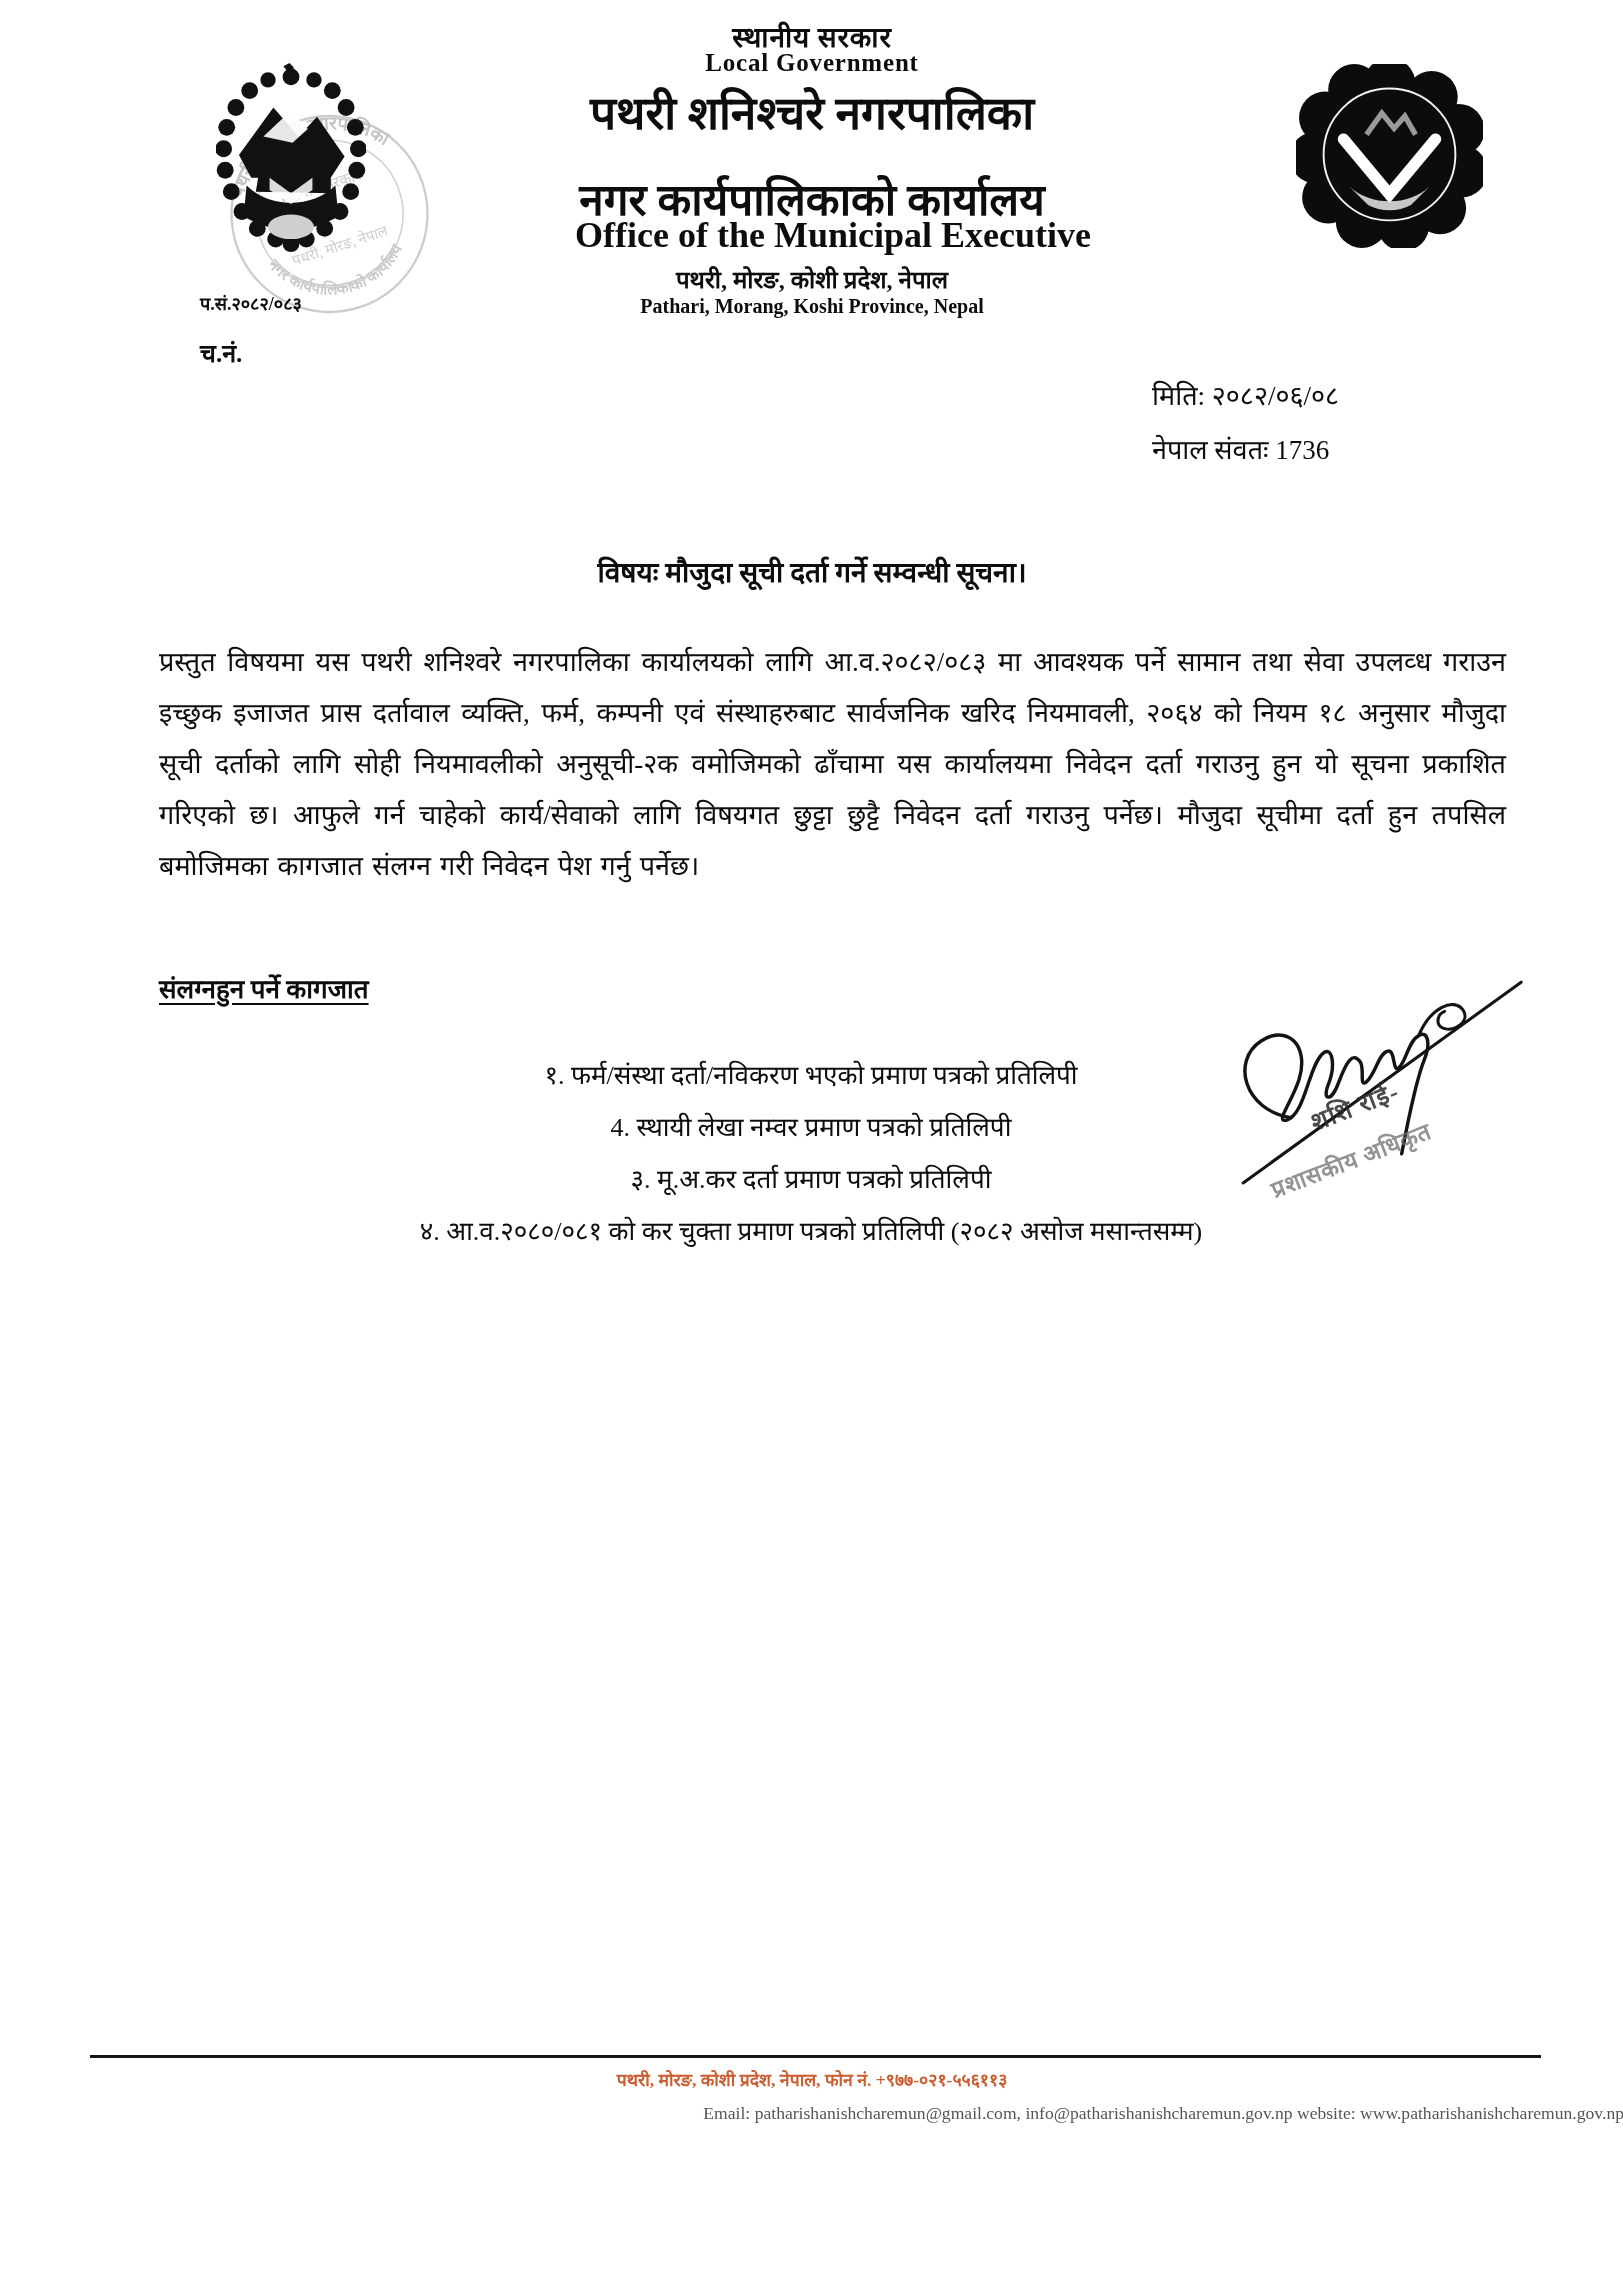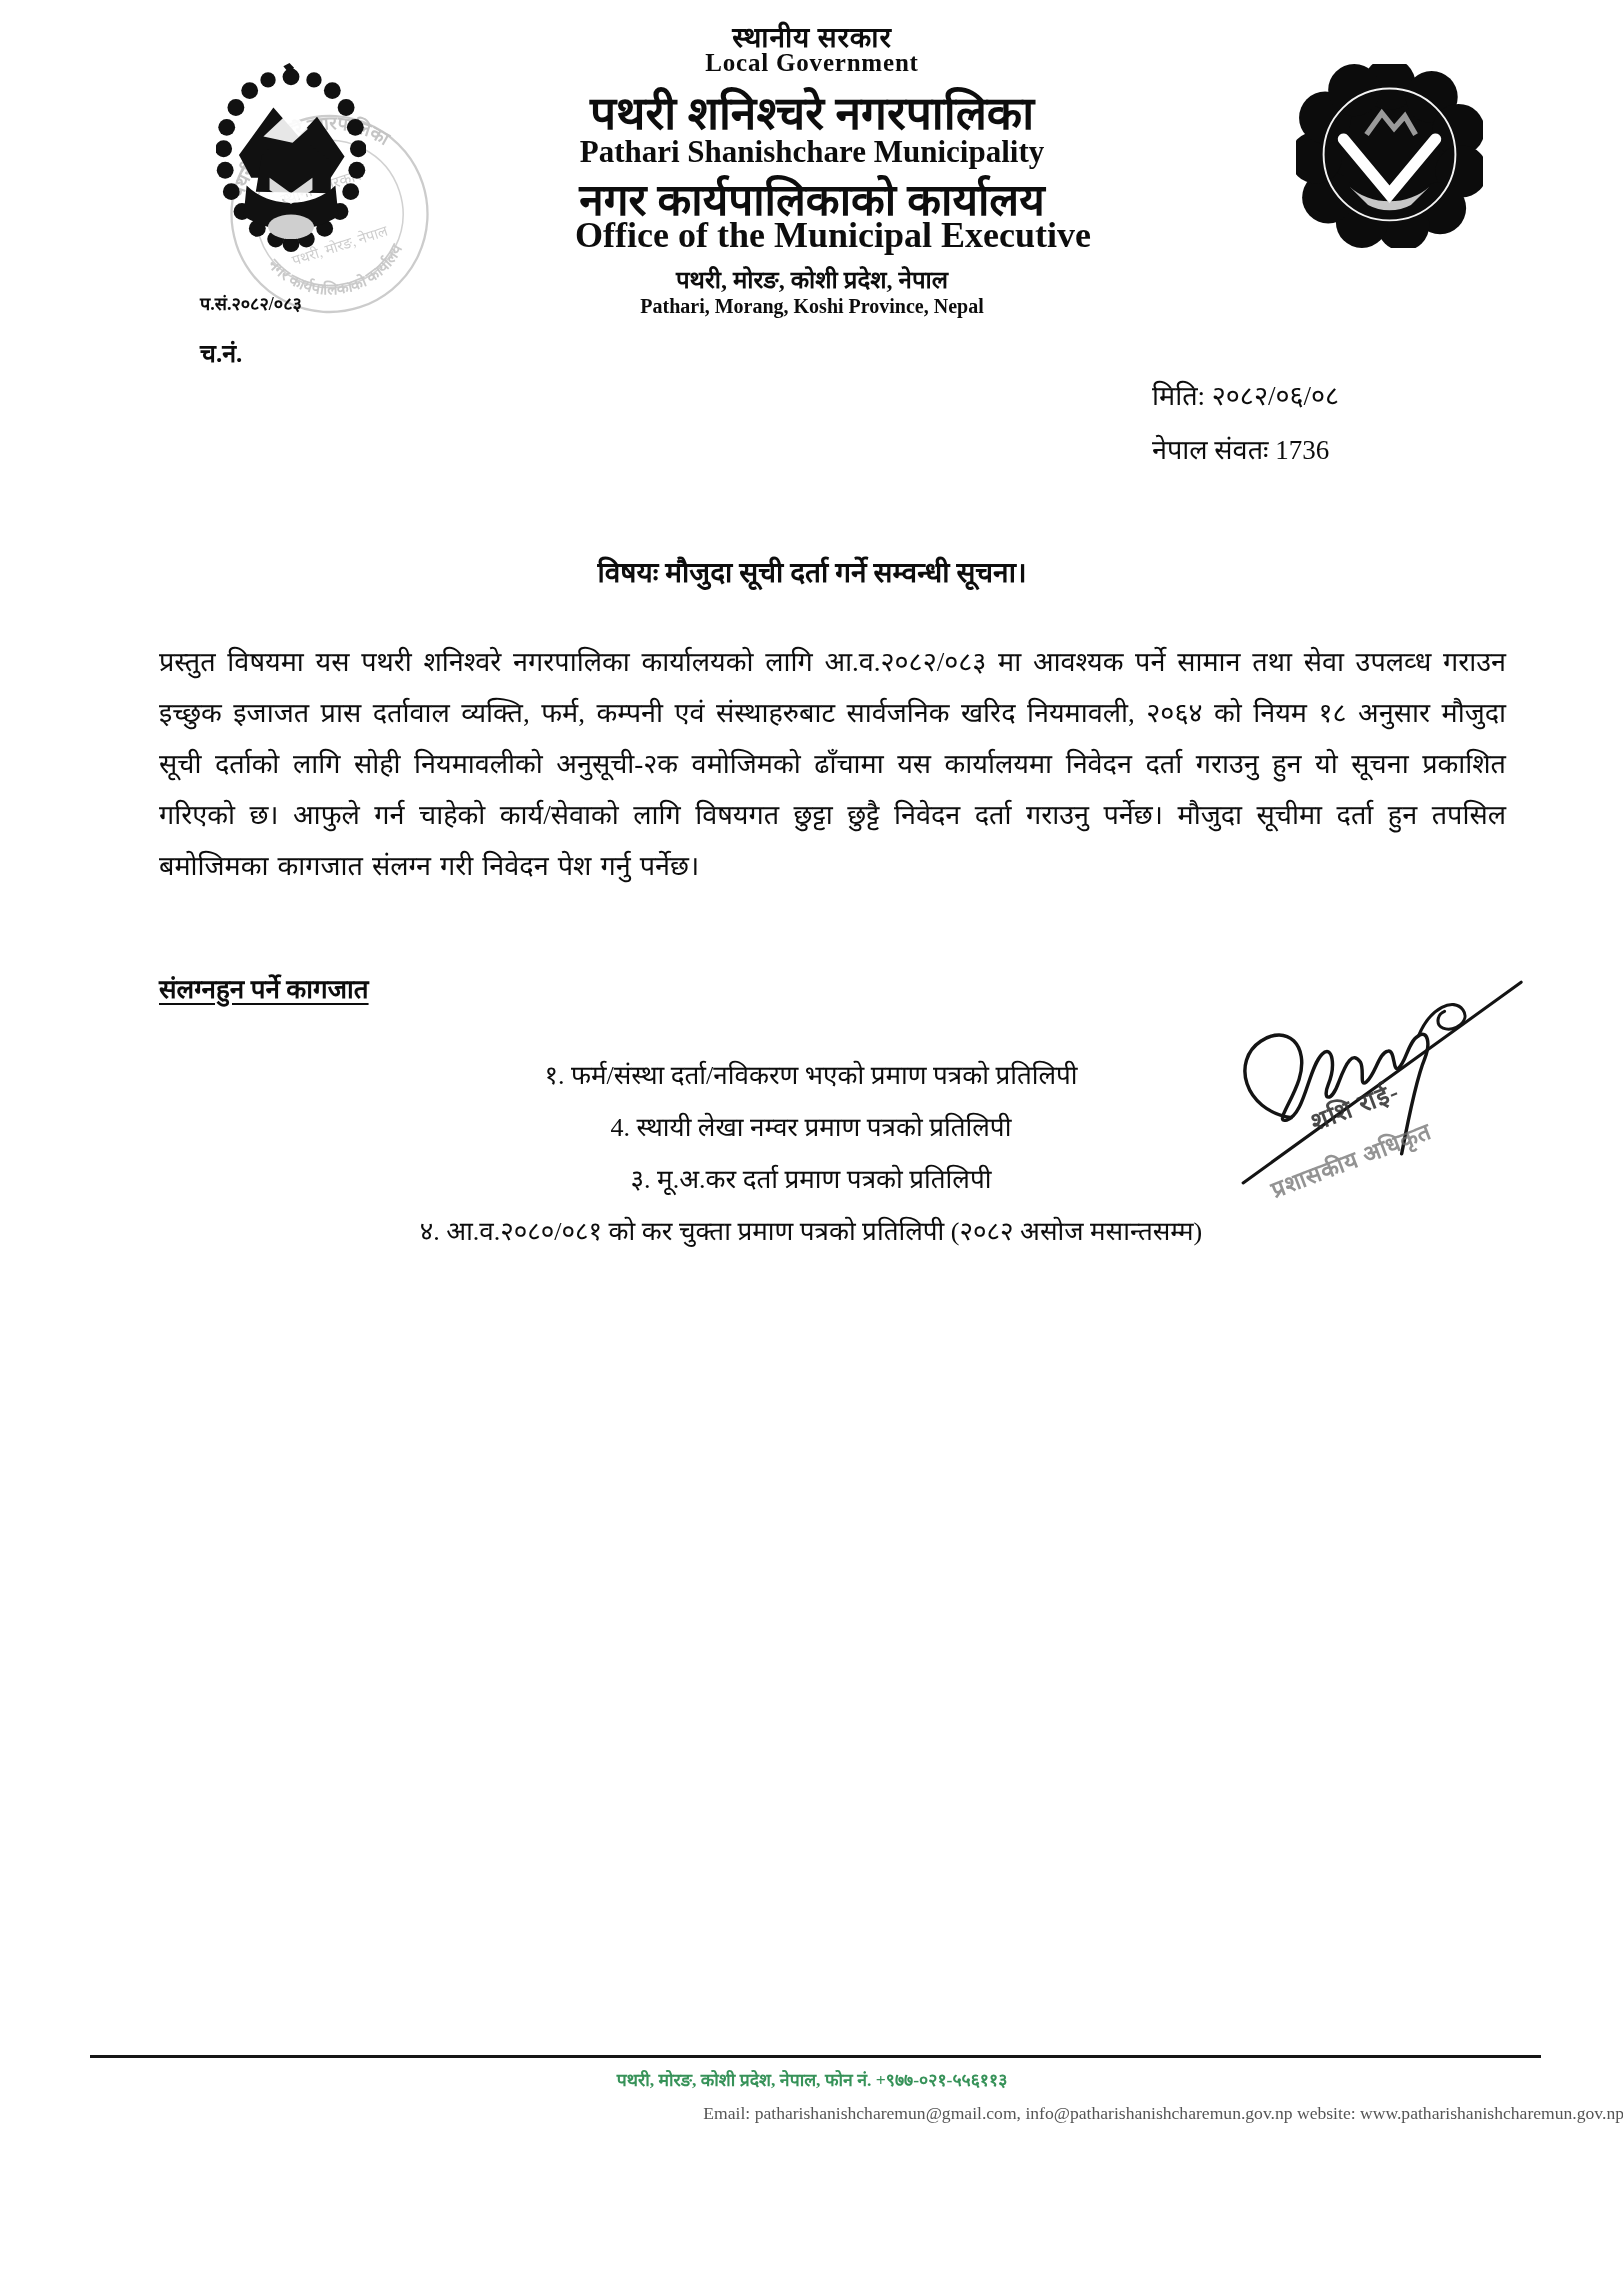--- a/index.html
+++ b/index.html
@@ -51,21 +51,21 @@
   }
   .sig-title{
     left:1266px;top:1175px;font-size:23px;font-weight:bold;
     transform:rotate(-21deg);transform-origin:left top;
     color:#6f6f6f;opacity:.75;letter-spacing:0.8px;white-space:nowrap;
   }
   
   .hstamp{left:207px;top:99px;opacity:.45;transform:rotate(-18deg);}
   
   .footer-rule{left:90px;top:2055px;width:1451px;height:3.1px;background:#161616;}
-  .footer-np{left:0;right:0;top:2067px;text-align:center;font-size:17.6px;font-weight:bold;color:#15803d;opacity:.85;}
+  .footer-np{left:0;right:0;top:2067px;text-align:center;font-size:17.6px;font-weight:bold;color:#c2410c;opacity:.85;}
   .footer-en{left:0;right:0;top:2103px;text-align:right;font-size:17.6px;color:#2a2a2a;opacity:.8;}
 </style>
 </head>
 <body>
 
 <div id="page">
 
   <svg class="abs hstamp" width="245" height="230" viewBox="0 0 320 300">
     <defs>
       <path id="arcTop" d="M 40,160 A 120,120 0 0 1 280,160" fill="none"></path>
@@ -141,21 +141,20 @@
     <circle cx="122" cy="118" r="86" fill="none" stroke="#f4f4f4" stroke-width="2.5"></circle>
 
     <path d="M62,98 L122,170 L182,98" fill="none" stroke="#ffffff" stroke-width="15" stroke-linecap="round"></path>
     <path d="M92,92 L112,64 L128,84 L142,68 L156,92" fill="none" stroke="#9a9a9a" stroke-width="7"></path>
     <path d="M70,160 A70,58 0 0 0 174,160 L150,184 A50,40 0 0 1 94,184 Z" fill="#e9e9e9" opacity=".85"></path>
   </svg>
 
   <div class="abs hdr np-sm">स्थानीय सरकार</div>
   <div class="abs hdr en-sm">Local Government</div>
   <div class="abs hdr np-lg">पथरी शनिश्चरे नगरपालिका</div>
-  <div class="abs hdr en-md">Pathari Shanishchare Municipality</div>
   <div class="abs hdr np-lg2">नगर कार्यपालिकाको कार्यालय</div>
   <div class="abs hdr en-lg">Office of the Municipal Executive</div>
   <div class="abs hdr np-addr">पथरी, मोरङ, कोशी प्रदेश, नेपाल</div>
   <div class="abs hdr en-addr">Pathari, Morang, Koshi Province, Nepal</div>
 
   <div class="abs refno">प.सं.२०८२/०८३</div>
   <div class="abs chno">च.नं.</div>
   <div class="abs date">मिति: २०८२/०६/०८</div>
   <div class="abs samvat">नेपाल संवतः 1736</div>
 

